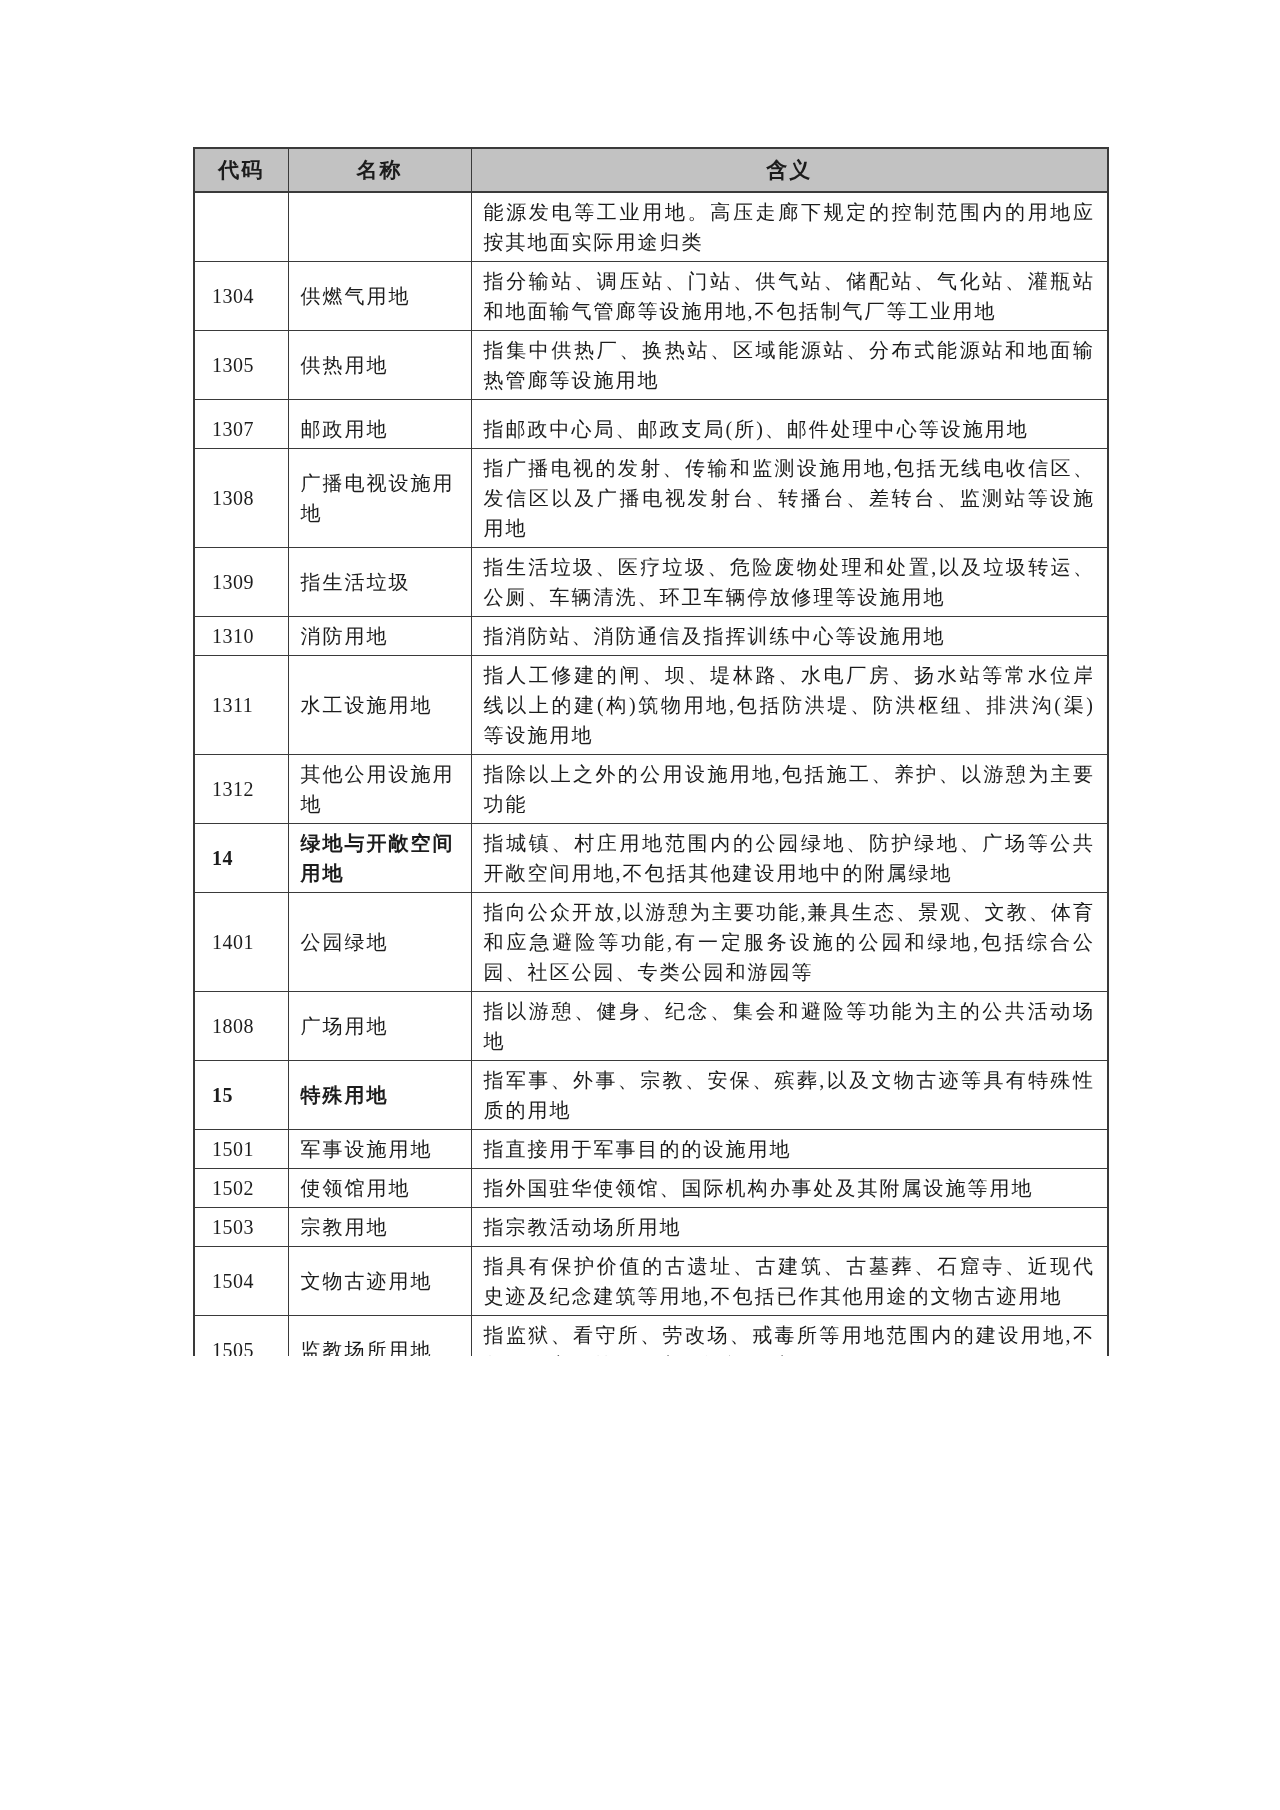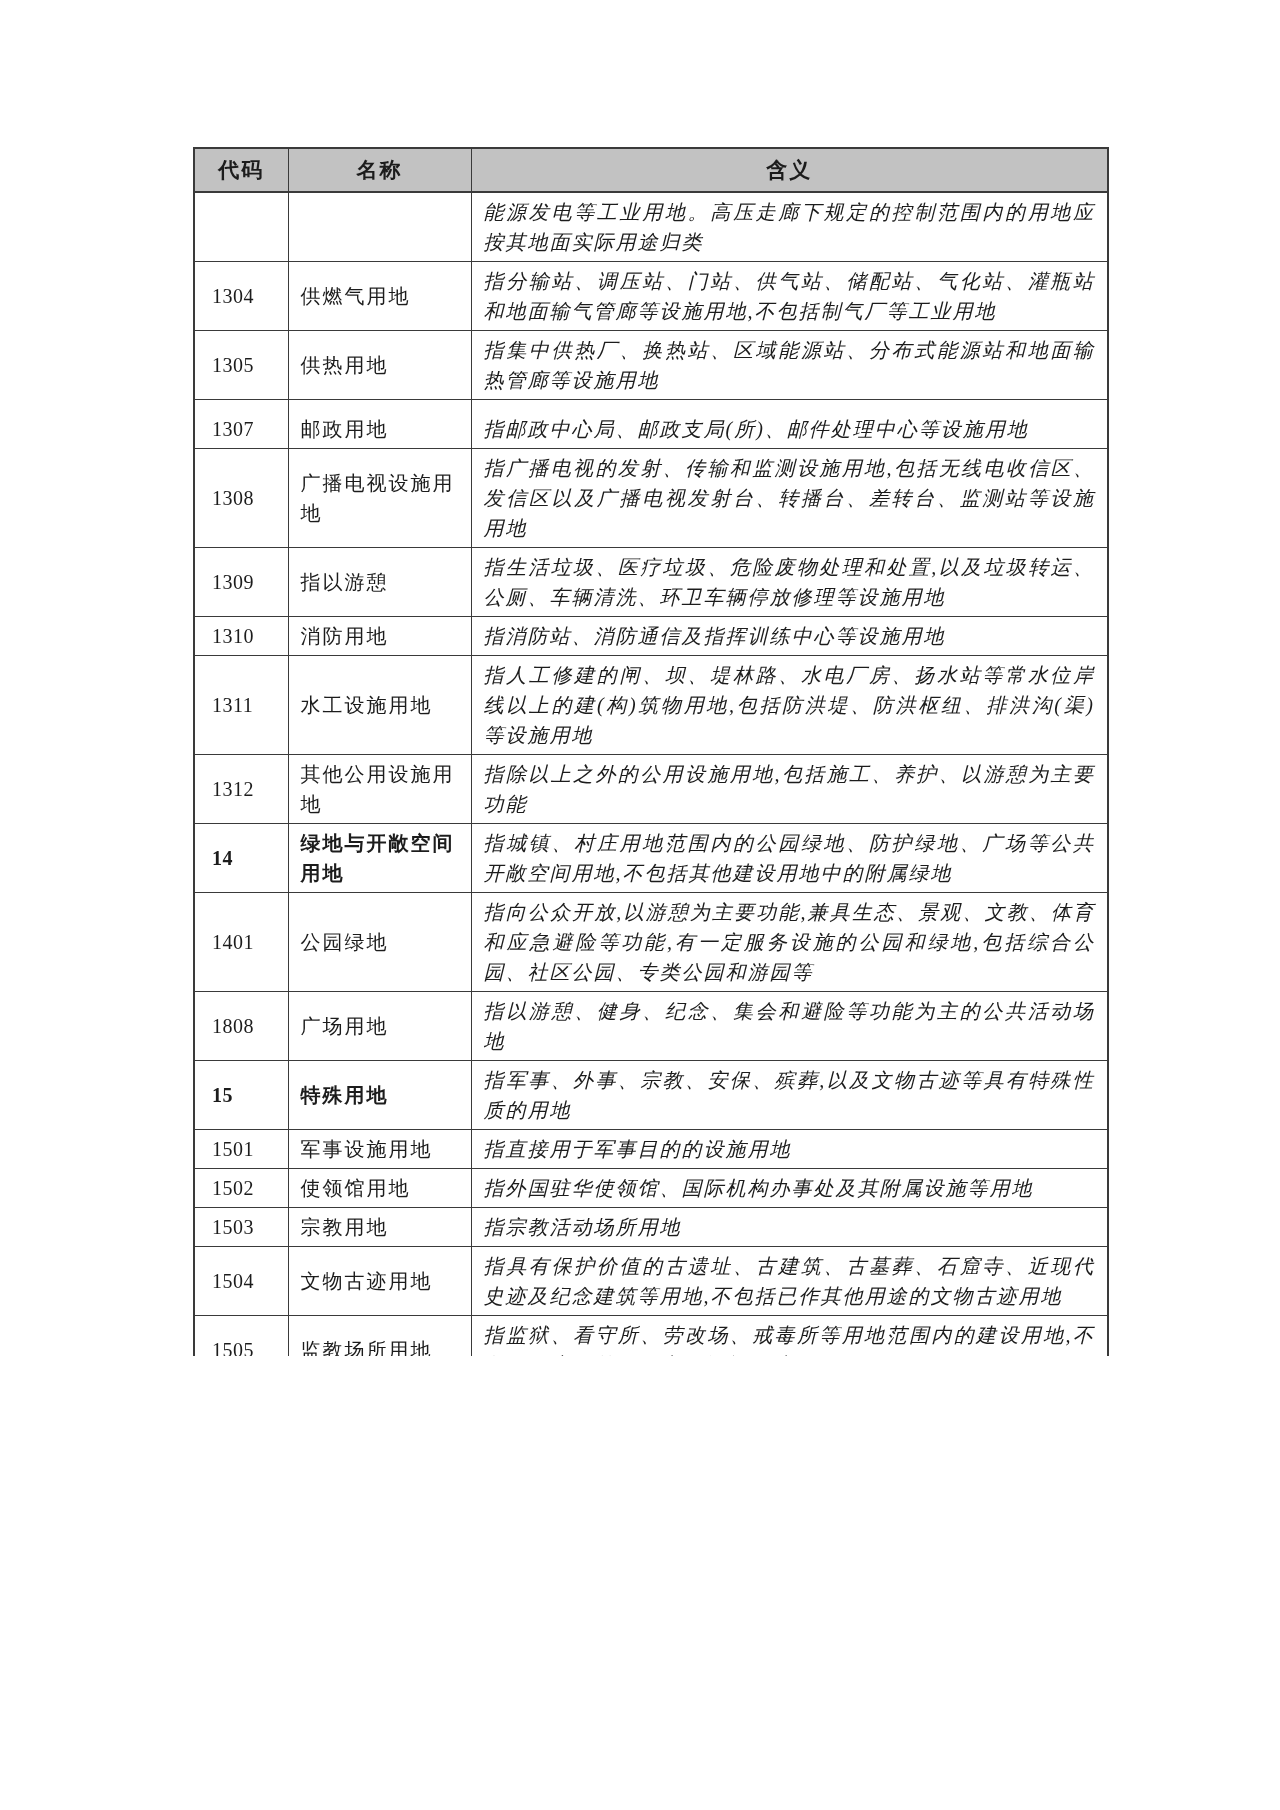--- a/index.html
+++ b/index.html
@@ -56,21 +56,20 @@
   }
   td.col-name {
     padding-left: 12px;
     padding-right: 8px;
   }
   td.col-meaning {
     padding-left: 12px;
     padding-right: 12px;
     text-align: justify;
     text-justify: inter-character;
-    font-style: italic;
   }
   tr.row-spacious td { padding-top: 14px; }
   tr.bold-row td.col-code,
   tr.bold-row td.col-name { font-weight: bold; }
   .page-footer {
     position: absolute;
     left: 193px;
     top: 1683px;
     width: 914px;
     text-align: center;
@@ -119,21 +118,21 @@
           <td class="col-name">邮政用地</td>
           <td class="col-meaning">指邮政中心局、邮政支局(所)、邮件处理中心等设施用地</td>
         </tr>
         <tr>
           <td class="col-code">1308</td>
           <td class="col-name">广播电视设施用地</td>
           <td class="col-meaning">指广播电视的发射、传输和监测设施用地,包括无线电收信区、发信区以及广播电视发射台、转播台、差转台、监测站等设施用地</td>
         </tr>
         <tr>
           <td class="col-code">1309</td>
-          <td class="col-name">指以游憩</td>
+          <td class="col-name">指生活垃圾</td>
           <td class="col-meaning">指生活垃圾、医疗垃圾、危险废物处理和处置,以及垃圾转运、公厕、车辆清洗、环卫车辆停放修理等设施用地</td>
         </tr>
         <tr>
           <td class="col-code">1310</td>
           <td class="col-name">消防用地</td>
           <td class="col-meaning">指消防站、消防通信及指挥训练中心等设施用地</td>
         </tr>
         <tr>
           <td class="col-code">1311</td>
           <td class="col-name">水工设施用地</td>

